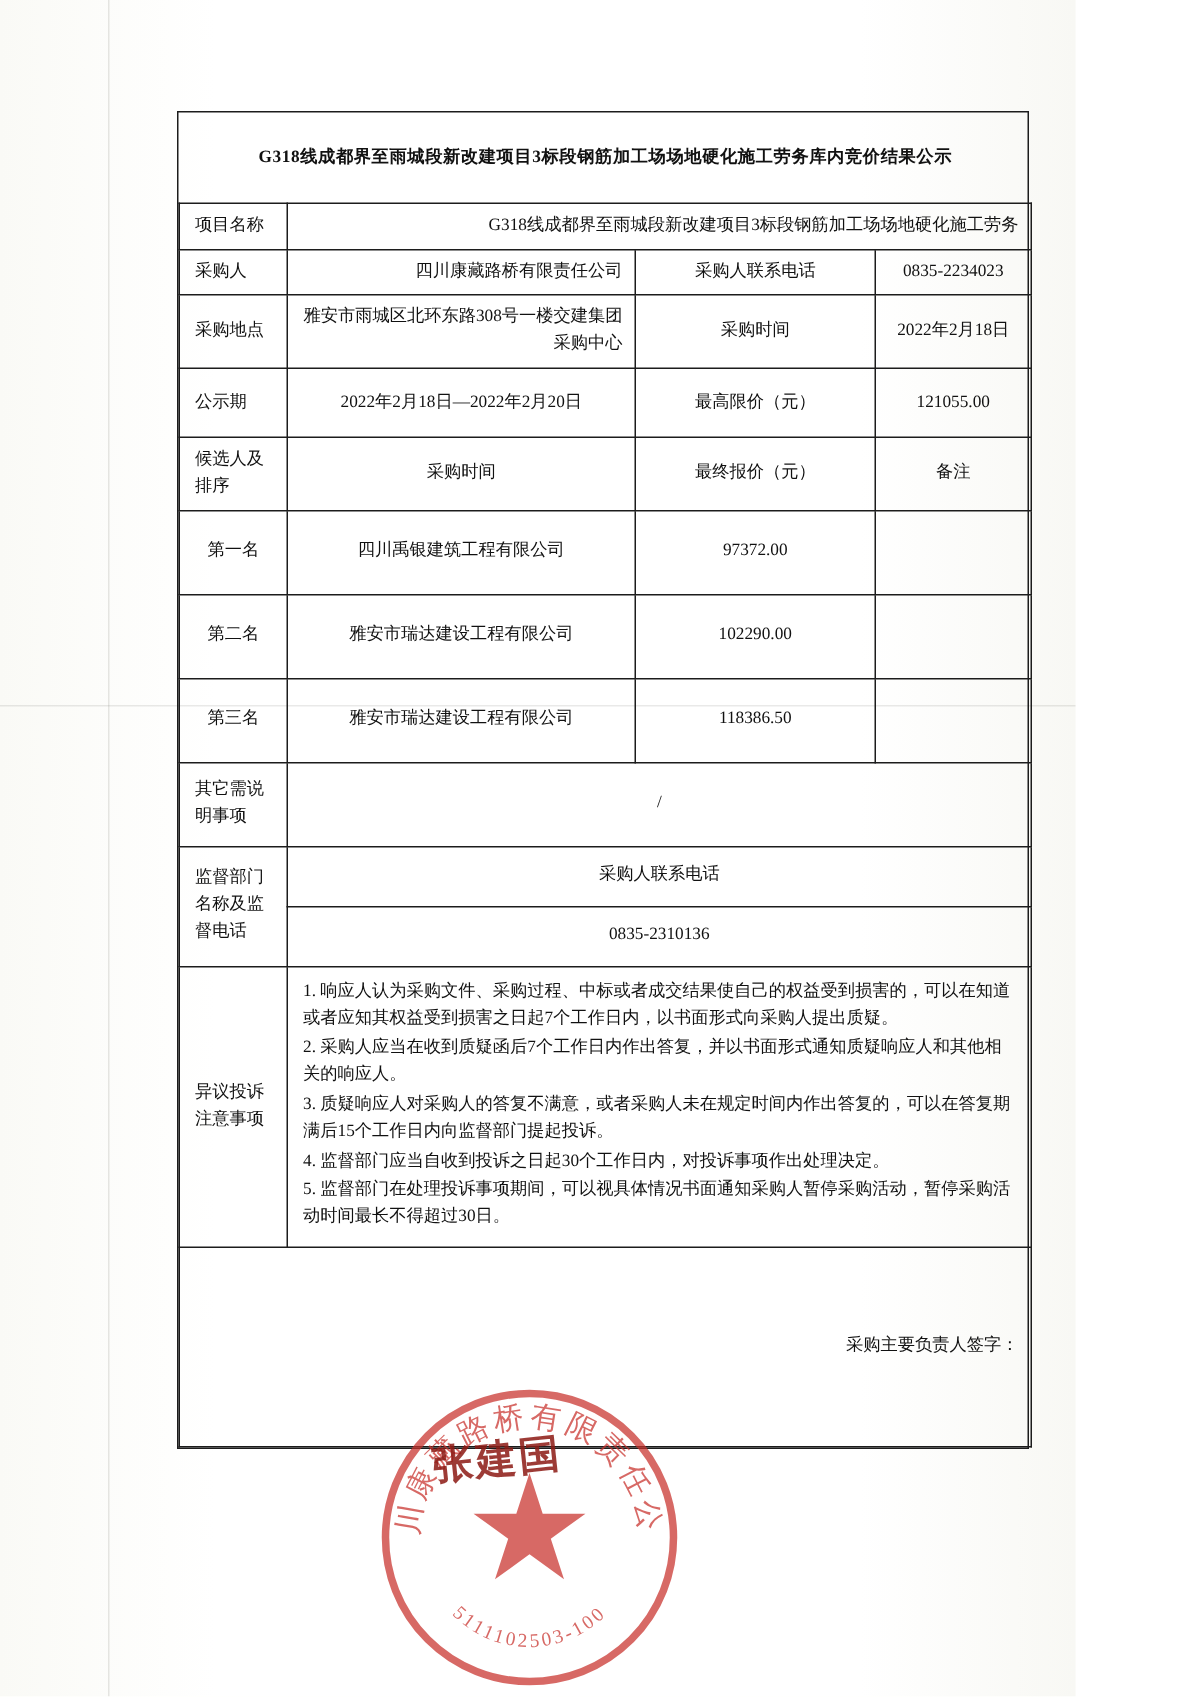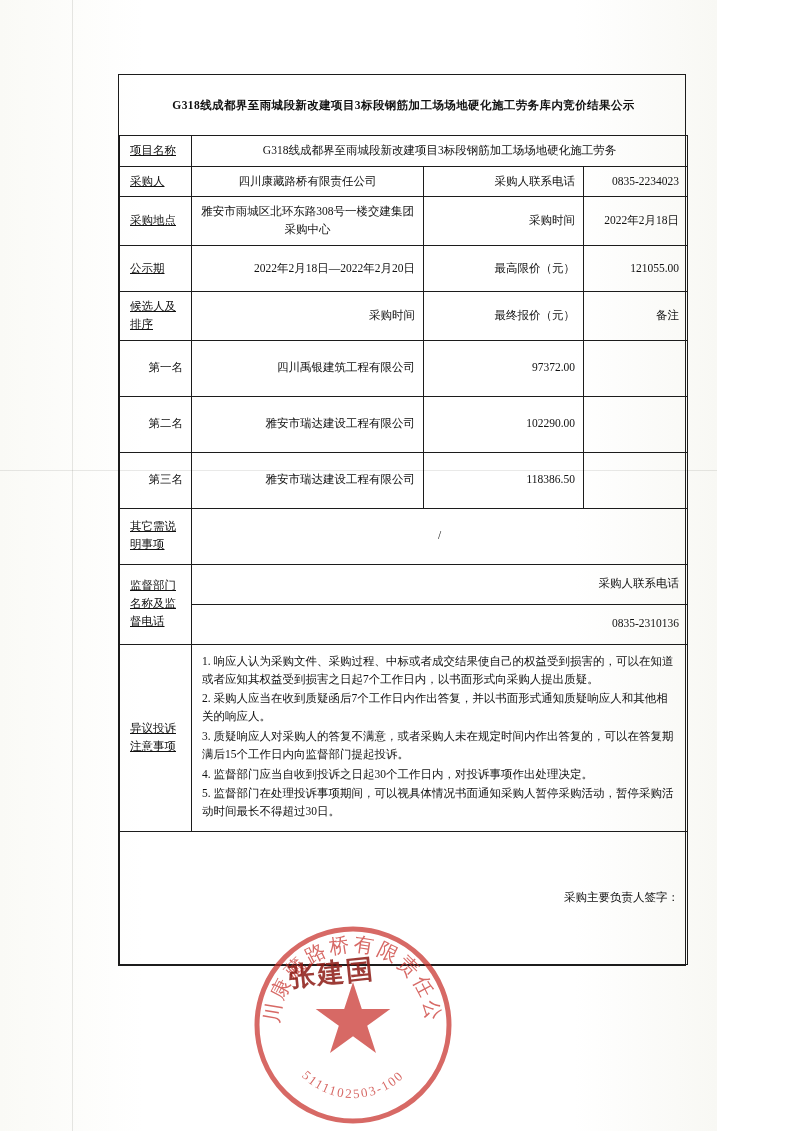--- a/index.html
+++ b/index.html
@@ -70,24 +70,23 @@
     font-size: 15.5px;
     font-weight: bold;
     line-height: 1.7;
     padding: 22px 30px 20px 30px !important;
     letter-spacing: 0.4px;
   }
   .title-row td { border: none !important; }
   .lbl {
     text-align: left;
     padding-left: 10px !important;
-    text-decoration: underline;
-  }
-  .ctr { text-align: right; }
-  .lft { text-align: center; }
+  }
+  .ctr { text-align: center; }
+  .lft { text-align: right; }
   .tall { height: 46px; padding-left: 36px; }
   .taller { height: 56px; margin-left: 24px; }
   .notes-cell {
     font-size: 11px;
     line-height: 1.75;
     text-align: left;
     padding: 8px 10px !important;
     vertical-align: top;
   }
   .notes-cell p {

